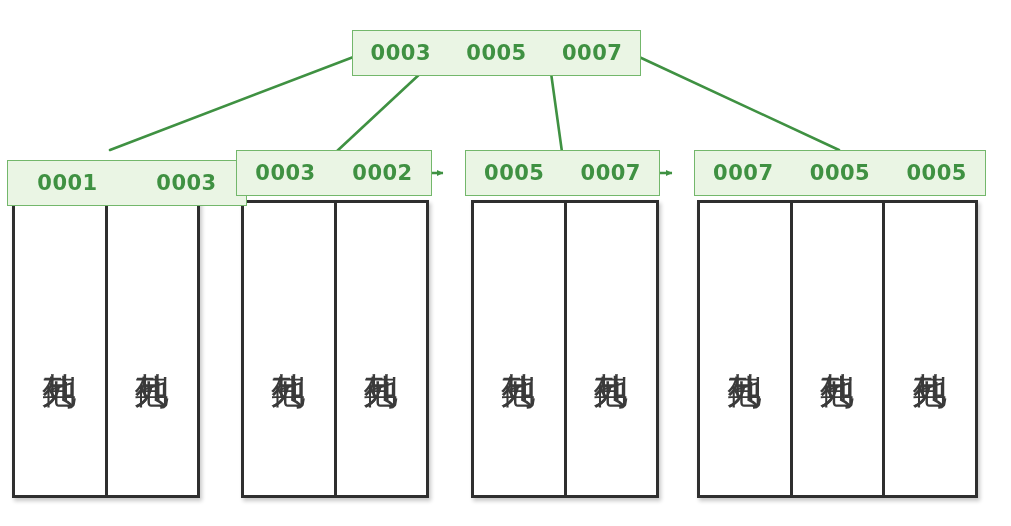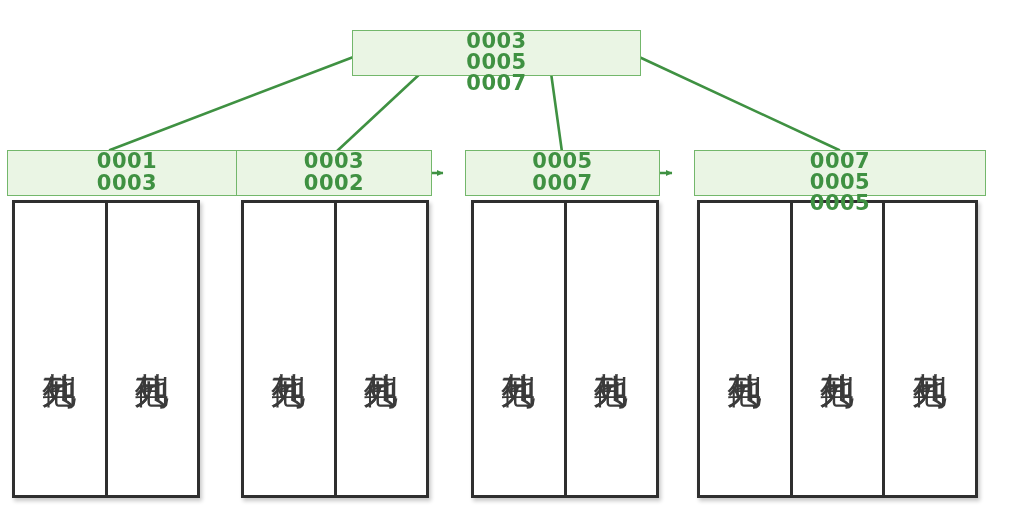--- a/index.html
+++ b/index.html
@@ -27,21 +27,20 @@
     height: 526px;
     pointer-events: none;
   }
   
   .keybox {
     position: absolute;
     box-sizing: border-box;
     background: #eaf5e4;
     border: 1px solid #73b76b;
     display: flex;
-    flex-direction: column;
     align-items: center;
     z-index: 3;
   }
   .keycell {
     flex: 1 1 0;
     text-align: center;
     color: #3f9142;
     font-size: 21px;
     font-weight: bold;
     letter-spacing: 0.5px;
@@ -105,21 +104,21 @@
       <line x1="632" y1="173" x2="672" y2="173" marker-end="url(#arrowhead)"></line>
     </g>
   </svg>
 
   <div class="keybox" style="left:352px; top:30px; width:289px; height:46px;">
     <span class="keycell">0003</span>
     <span class="keycell">0005</span>
     <span class="keycell">0007</span>
   </div>
 
-  <div class="keybox" style="left:7px; top:150px; width:240px; height:46px;">
+  <div class="keybox" style="left:7px; top:160px; width:240px; height:46px;">
     <span class="keycell">0001</span>
     <span class="keycell">0003</span>
   </div>
   <div class="datagroup" style="left:12px; top:200px; width:188px; height:298px;">
     <div class="datacell">
       <span class="vtext">其他列</span>
     </div>
     <div class="datacell">
       <span class="vtext">其他列</span>
     </div>

